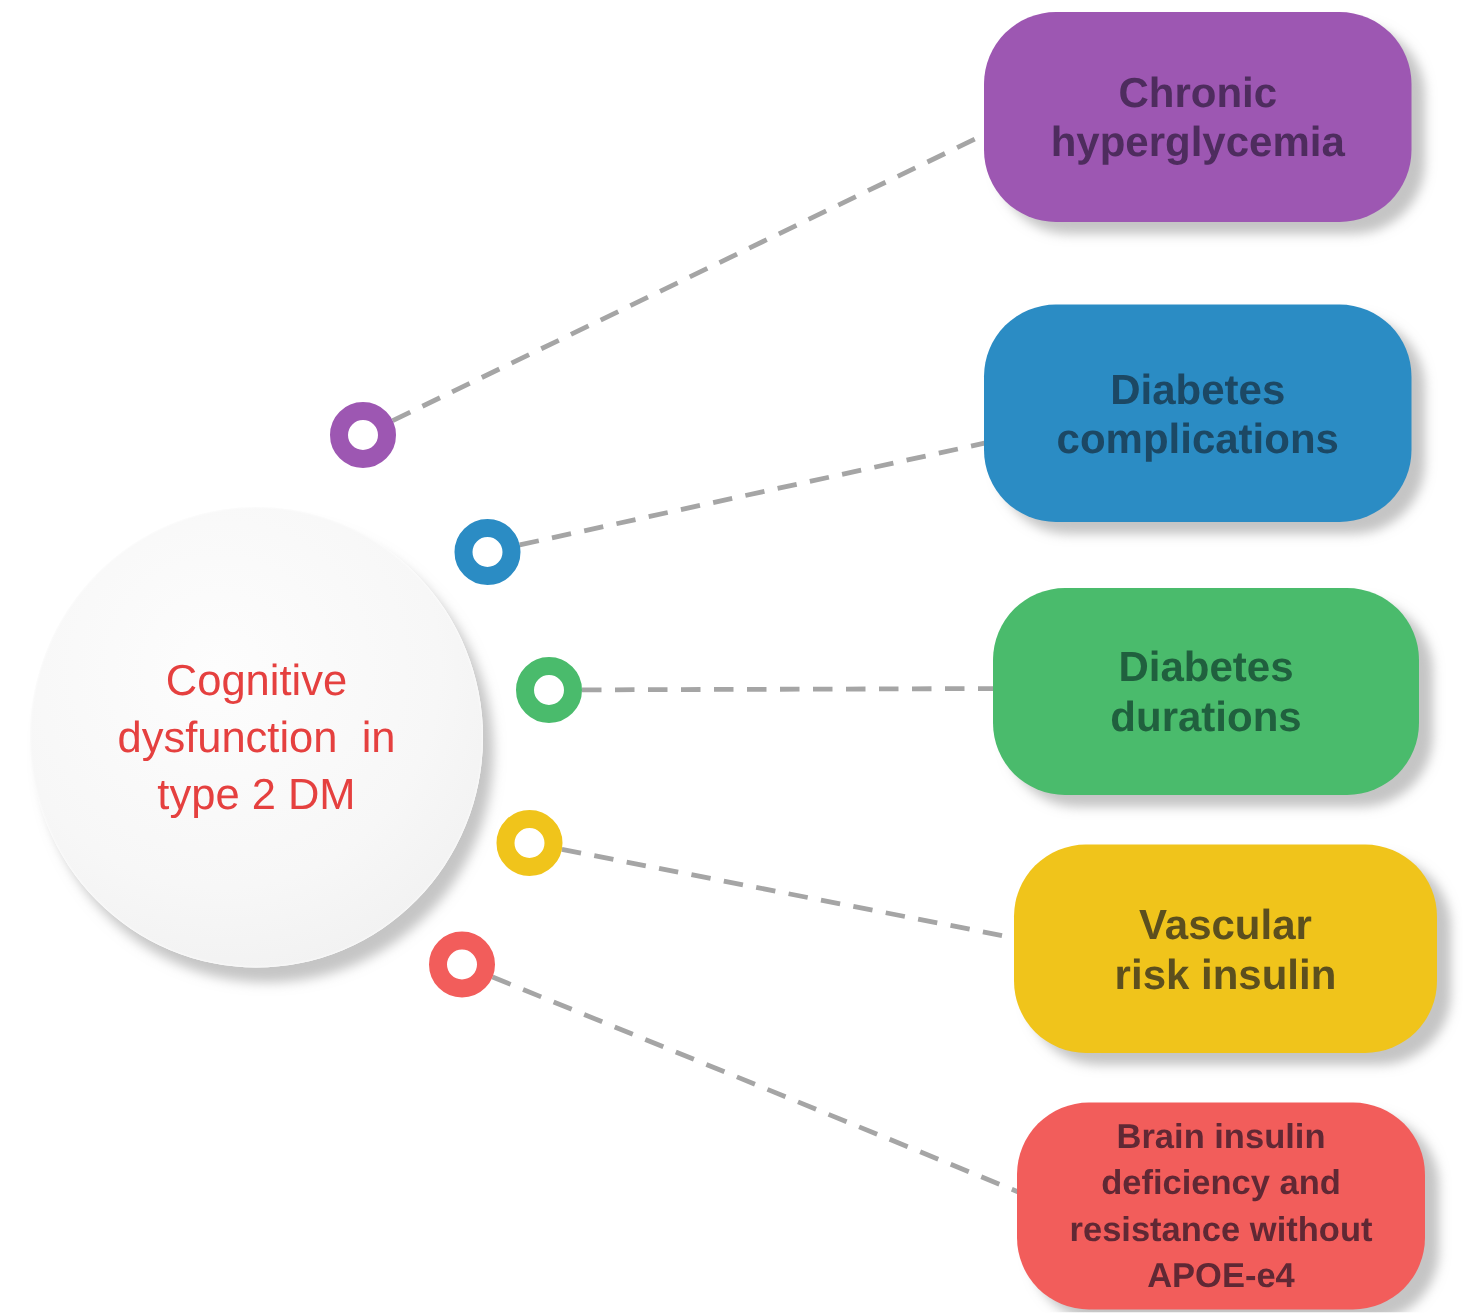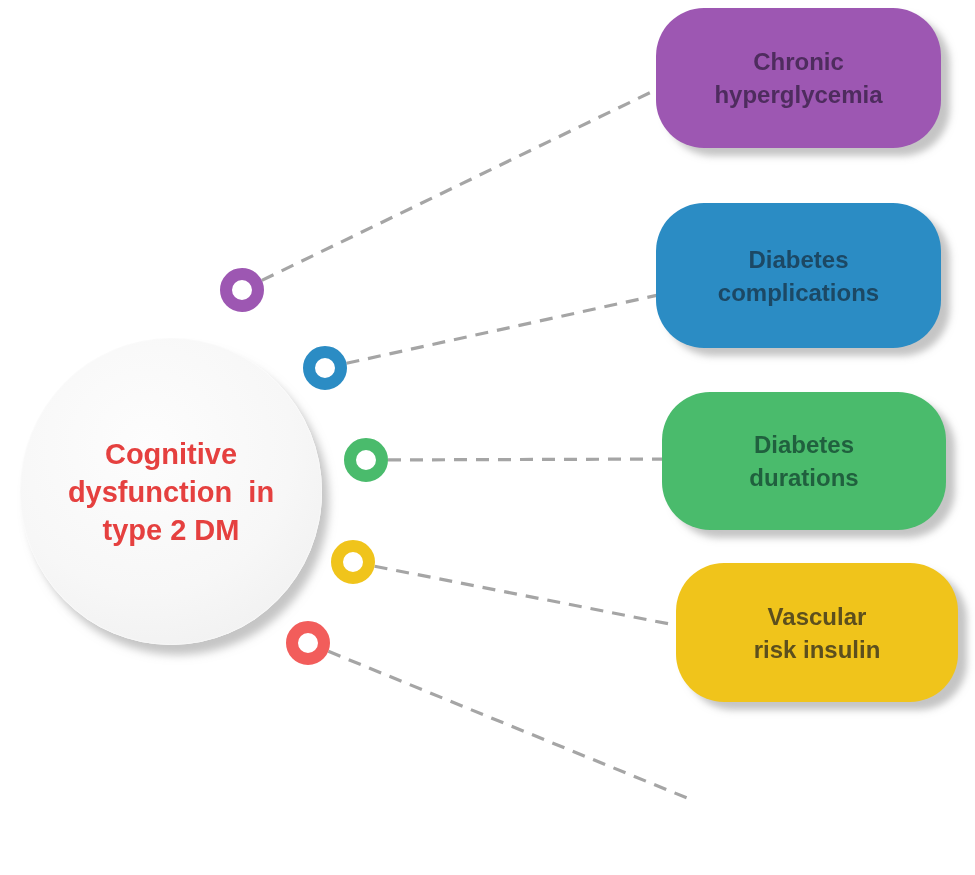--- a/index.html
+++ b/index.html
@@ -16,34 +16,34 @@
   .center-circle{
     position:absolute;
     left:20px;top:338px;width:302px;height:307px;
     border-radius:50%;
     background:radial-gradient(circle at 42% 35%, #fdfdfd 0%, #f7f7f7 55%, #ededed 100%);
     box-shadow:7px 10px 8px rgba(150,150,150,0.55), inset 0 0 2px #ffffff;
     display:flex;align-items:center;justify-content:center;
   }
   .center-label{
     font-size:29px;
-    font-weight:bold;
+    font-weight:normal;
     line-height:38px;
     text-align:center;
     white-space:pre-wrap;
   }
   .node{
     position:absolute;
     border-radius:48px;
     box-shadow:9px 8px 7px rgba(140,140,140,0.5);
     display:flex;align-items:center;justify-content:center;
     text-align:center;
   }
   .node-label{
-    font-size:24px;
+    font-size:28px;
     font-weight:bold;
     line-height:33px;
     white-space:pre-wrap;
   }
   .node-0{left:656px;top:8px;width:285px;height:140px;}
   .node-1{left:656px;top:203px;width:285px;height:145px;}
   .node-2{left:662px;top:392px;width:284px;height:138px;}
   .node-3{left:676px;top:563px;width:282px;height:139px;}
   .node-4{left:678px;top:735px;width:272px;height:138px;}
   .node-4 .node-label{font-size:23px;line-height:31px;}
@@ -99,14 +99,20 @@
   <div class="node node-2" style="background-color: rgb(74, 187, 108);">
     <span class="node-label" style="color: rgb(32, 96, 62);">Diabetes
 durations</span>
   </div>
 
   <div class="node node-3" style="background-color: rgb(240, 196, 27);">
     <span class="node-label" style="color: rgb(92, 79, 30);">Vascular
 risk insulin</span>
   </div>
 
+  <div class="node node-4" style="background-color: rgb(242, 93, 91);">
+    <span class="node-label" style="color: rgb(96, 40, 52);">Brain insulin
+deficiency and
+resistance without
+APOE-e4</span>
+  </div>
 
 </div>
 
 </body></html>

